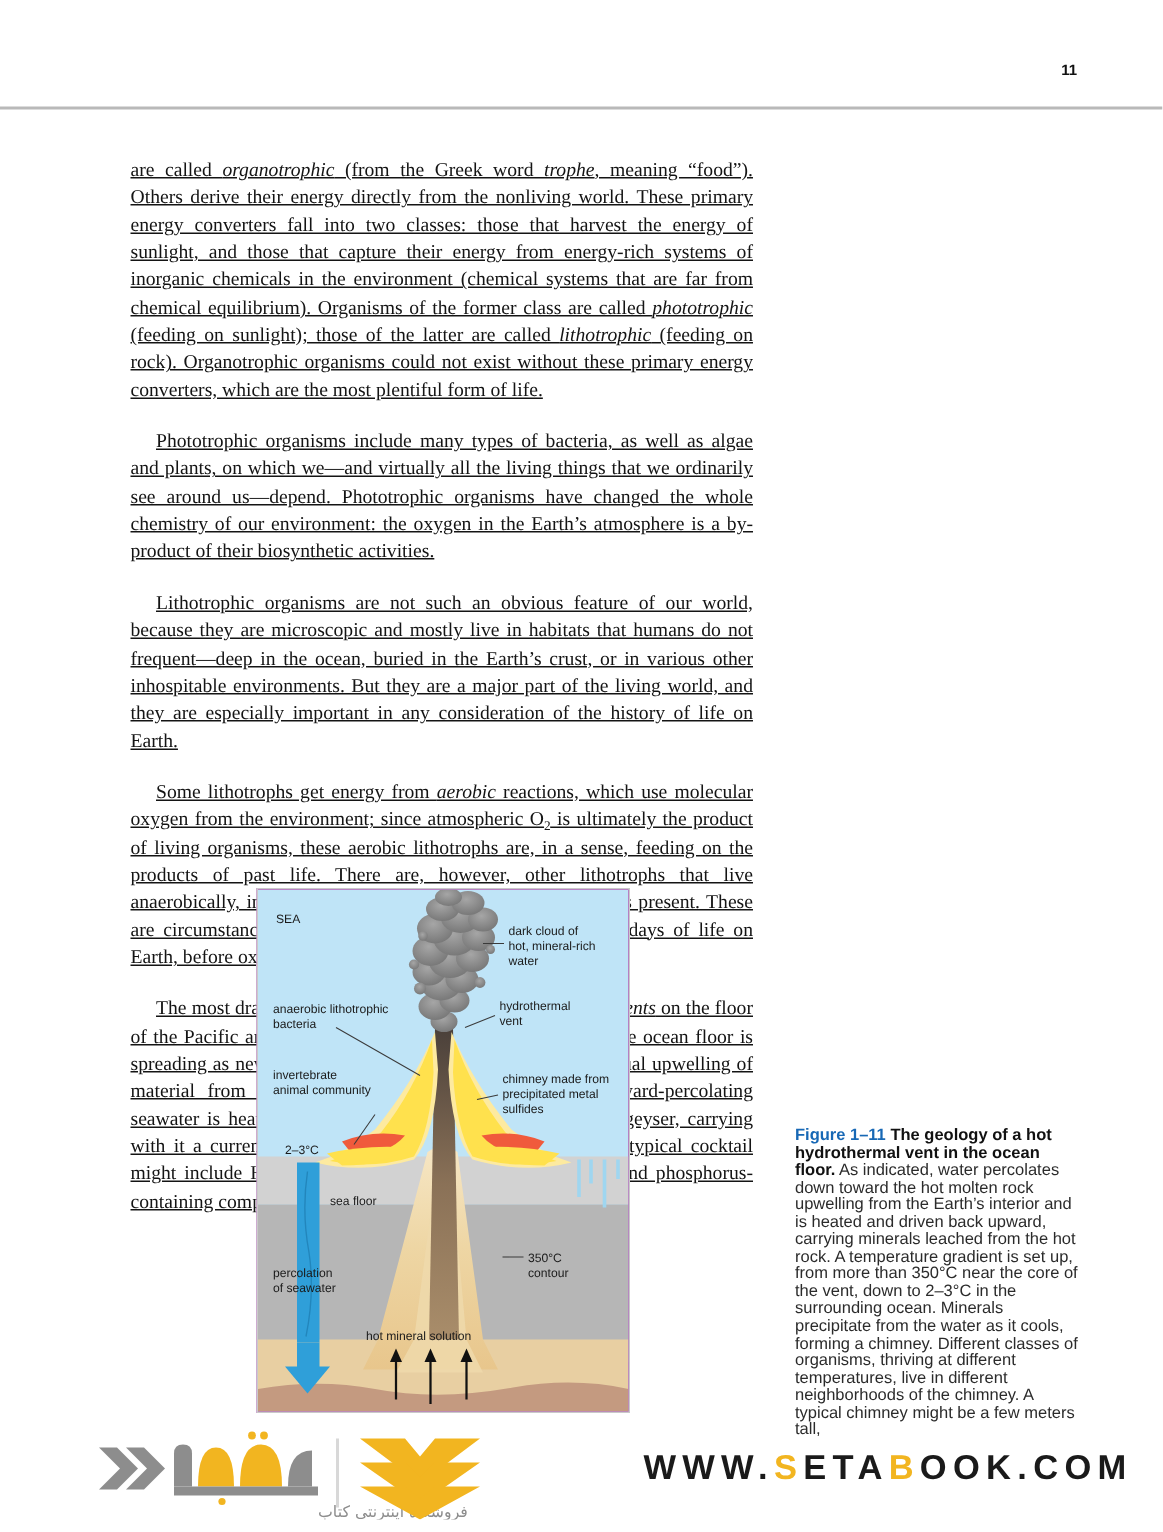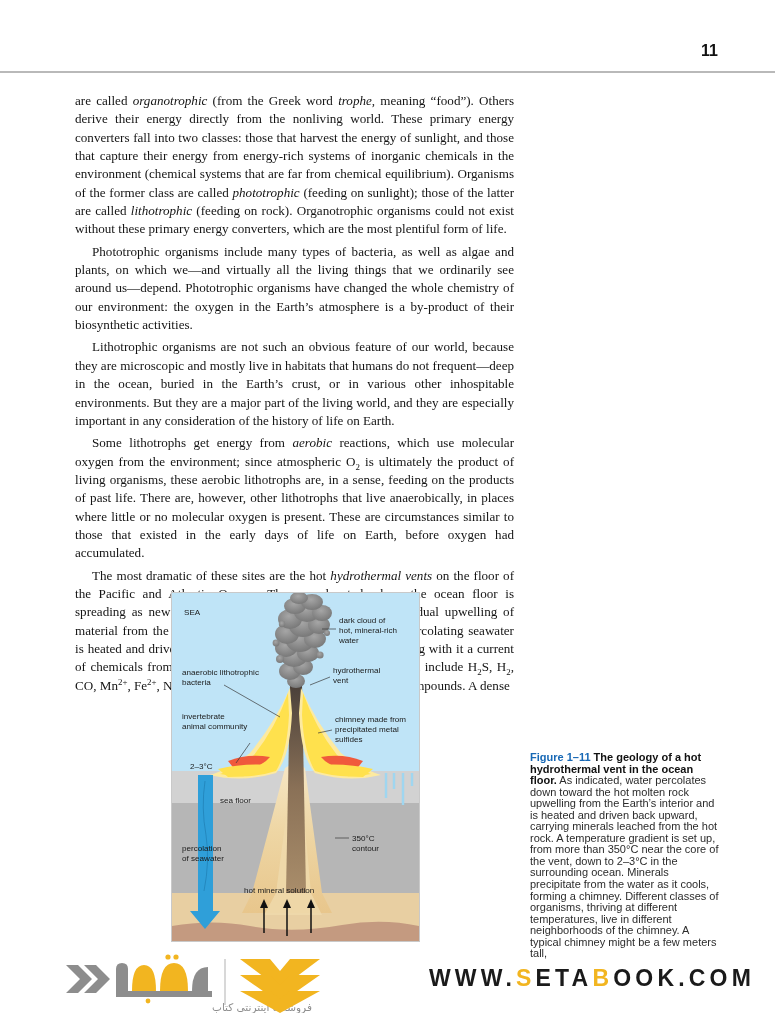--- a/index.html
+++ b/index.html
@@ -39,21 +39,21 @@
     font-size: 9.6px;
     letter-spacing: 0.85px;
     color: #6e6e6e;
     white-space: nowrap;
   }
   #running-head .rh-page {
     position: absolute;
     right: 57px;
     top: -2px;
     font-family: "Liberation Sans", sans-serif;
-    font-size: 16px;
+    font-size: 10px;
     font-weight: bold;
     color: #111;
   }
   #head-rule {
     position: absolute;
     left: 0;
     right: 0;
     top: 71px;
     height: 2px;
     background: #b9b9b9;
@@ -65,21 +65,22 @@
     left: 71px;
     top: 88px;
     width: 447px;
     font-size: 13.1px;
     line-height: 18.35px;
     text-align: justify;
     text-justify: inter-word;
     color: #141414;
   }
   #body-col p {
-    margin: 4px;
+    margin: 16px;
+    text-decoration: underline;
   }
   #body-col p.indent {
     text-indent: 17px;
   }
   .it { font-style: italic; }
   .figref {
     color: #1768b5;
     font-weight: bold;
     font-family: "Liberation Serif", serif;
   }

